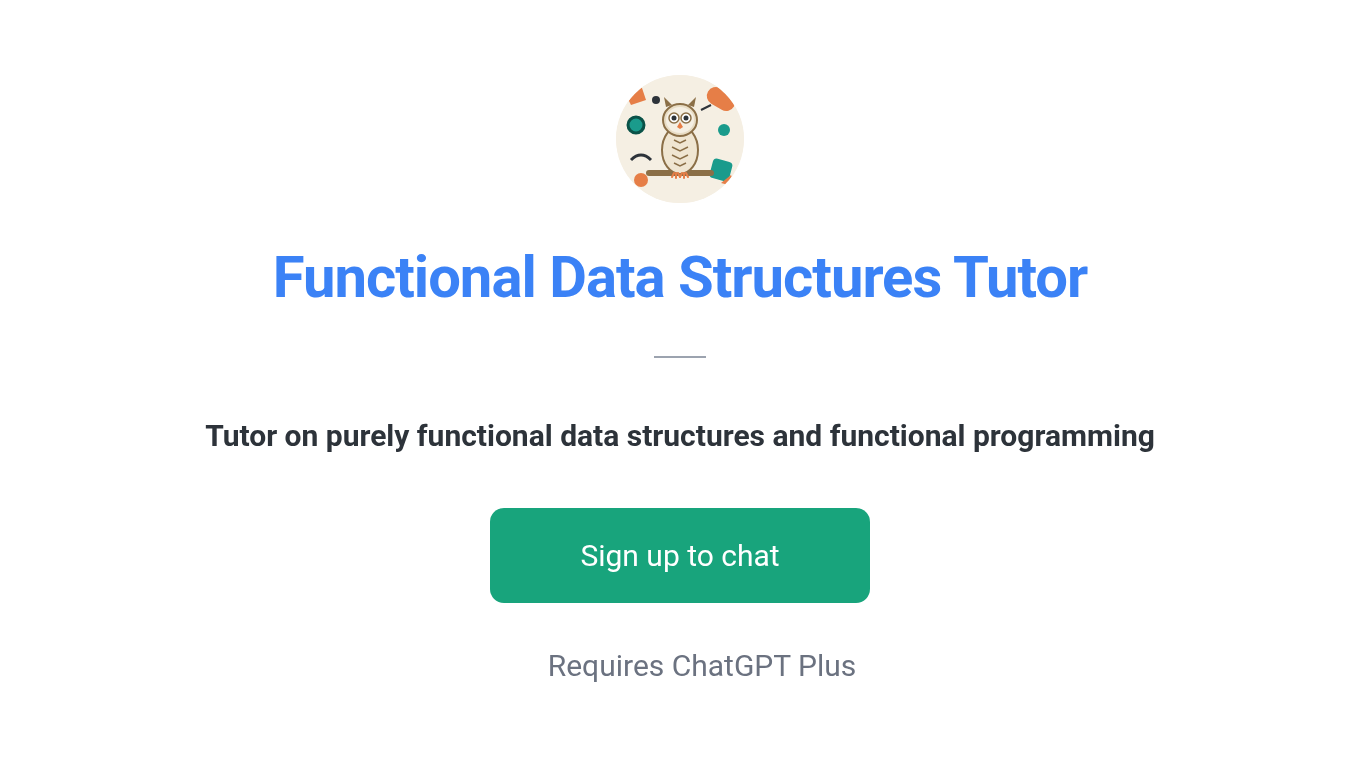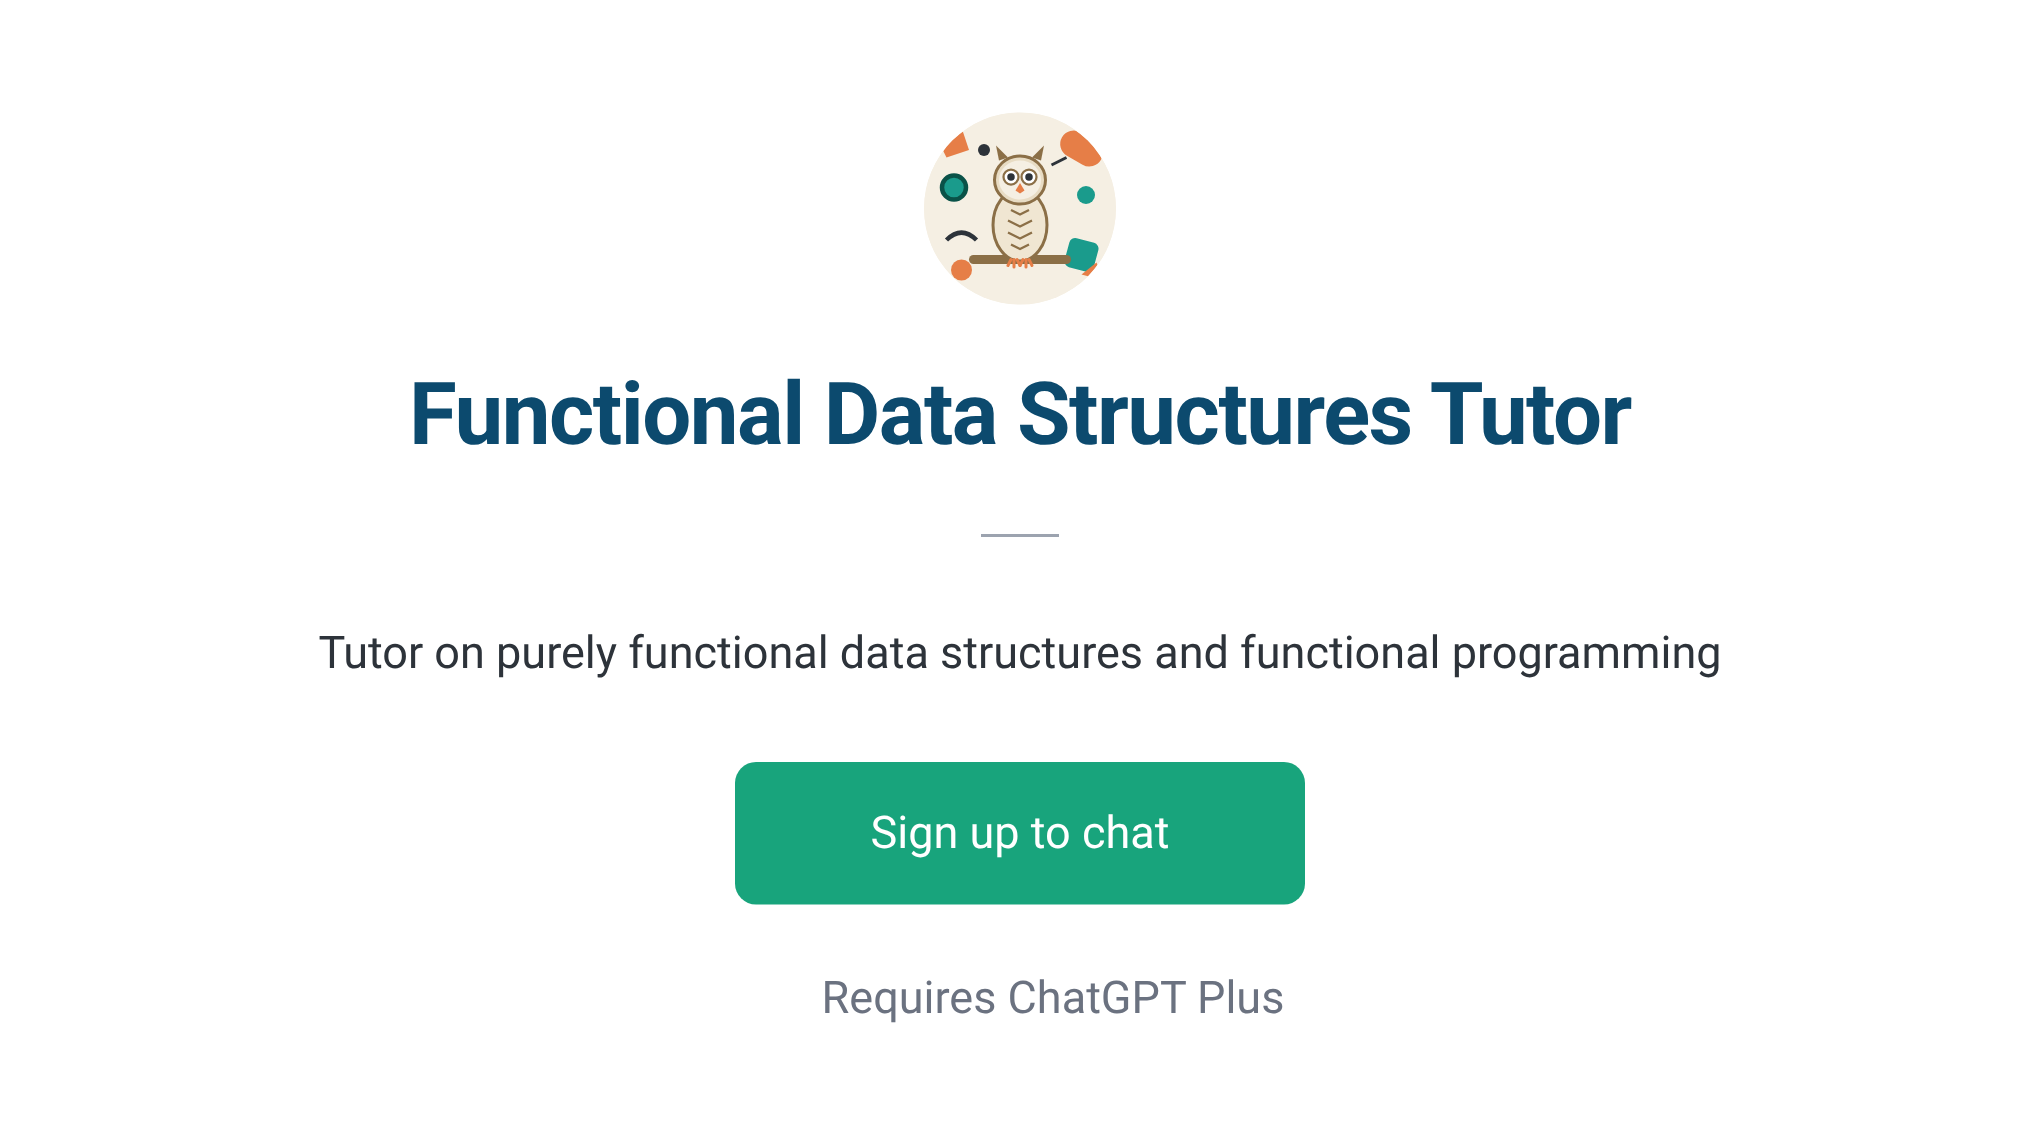--- a/index.html
+++ b/index.html
@@ -32,39 +32,39 @@
     }
     
     .avatar-svg {
       width: 128px;
       height: 128px;
     }
     
     .title {
       font-size: 58px;
       font-weight: 700;
-      color: #0c4a6e;
+      color: #3b82f6;
       letter-spacing: -1px;
       margin-bottom: 45px;
       text-align: left;
     }
     
     .divider {
       width: 52px;
       height: 2px;
       background: #9ca3af;
       margin-bottom: 60px;
     }
     
     .description {
       font-size: 30px;
       color: #2d333a;
       text-align: center;
       margin-bottom: 55px;
-      font-weight: 400;
+      font-weight: 700;
     }
     
     .signup-button {
       background: #18a47c;
       color: #ffffff;
       border: none;
       font-size: 30px;
       font-weight: 400;
       padding: 30px 90px;
       border-radius: 14px;

